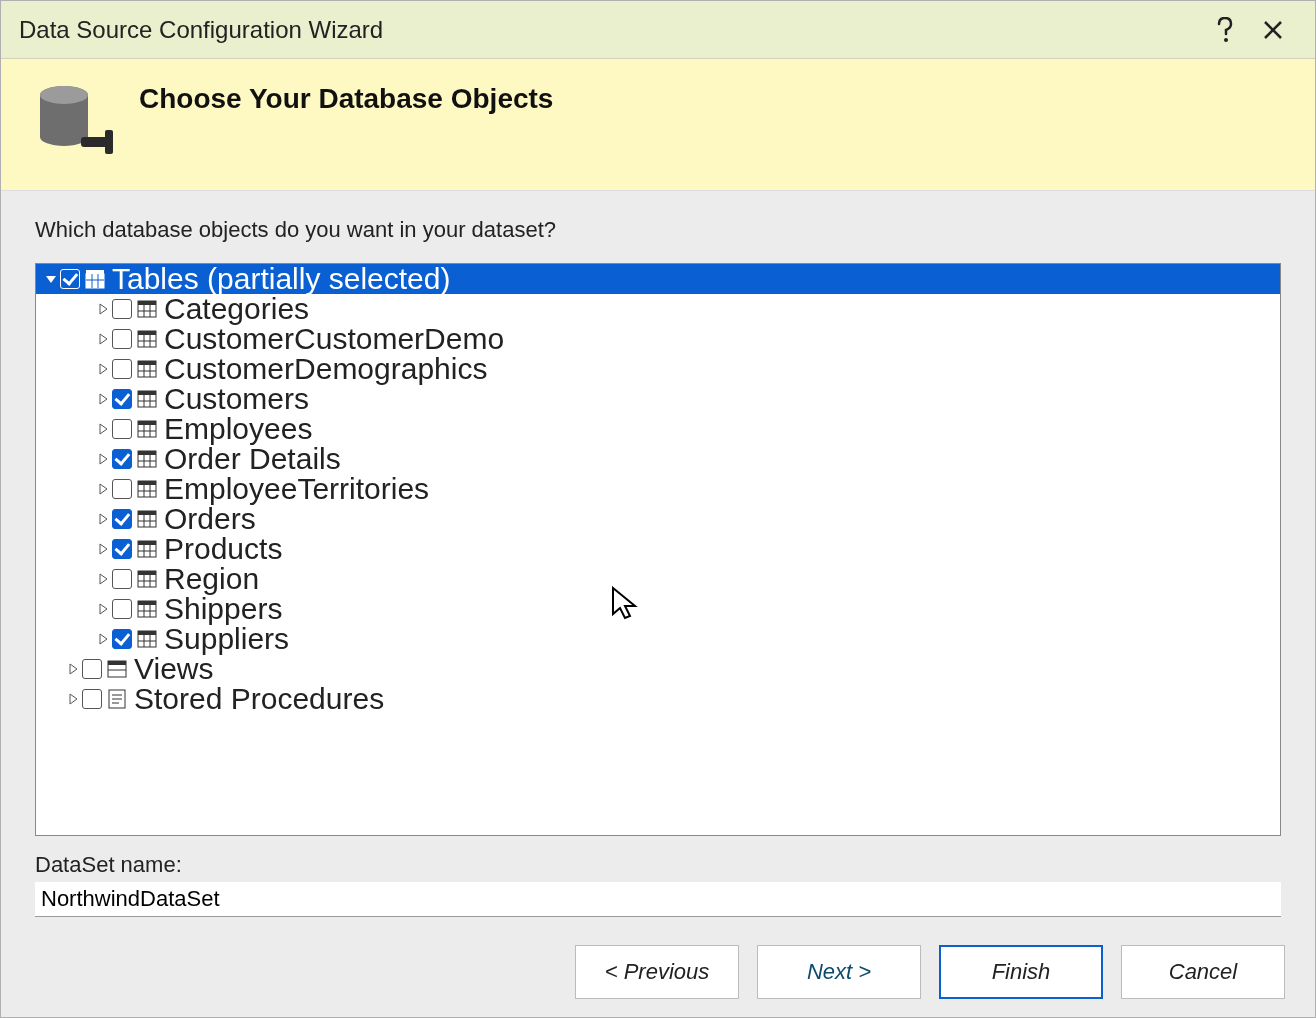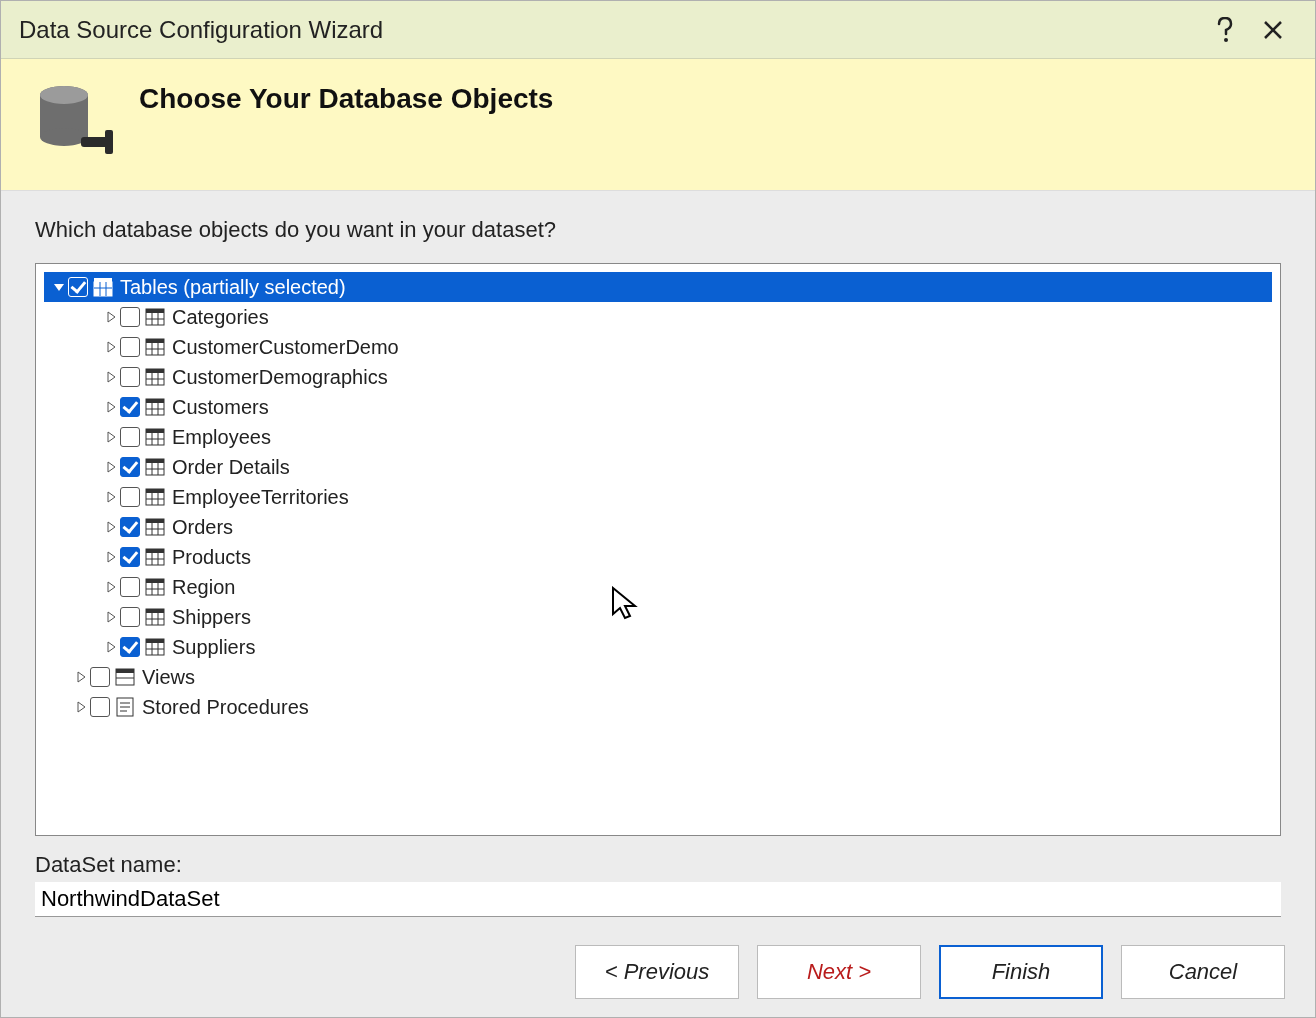--- a/index.html
+++ b/index.html
@@ -21,21 +21,21 @@
   }
   .header .stepicon { width:90px; height:90px; display:flex; align-items:center; justify-content:center; }
   .header h1 { font-size:28px; font-weight:700; margin:6px 0 0 20px; color:#111;}
   .body {
     flex:1; padding:26px 34px 10px 34px; display:flex; flex-direction:column; overflow:hidden;
   }
   .prompt { font-size:22px; color:#222; margin-bottom:20px;}
   .tree-wrap {
     flex:1; border:1px solid #888; background:#fff; overflow-y:scroll; position:relative;
   }
-  .tree { font-size:20px; color:#222; padding:8px; }
+  .tree { font-size:30px; color:#222; padding:0; }
   .node { display:flex; align-items:center; height:30px; white-space:nowrap; }
   .node.selected { background:#0a60d2; color:#fff; }
   .node .exp { width:14px; height:14px; display:inline-flex; align-items:center; justify-content:center; margin-right:2px; }
   .node .exp svg { display:block; }
   .chk {
     width:20px; height:20px; border:1.5px solid #555; border-radius:3px; display:inline-flex;
     align-items:center;justify-content:center; margin-right:4px; background:#fff;
   }
   .chk.checked { background:#0a60d2; border-color:#0a60d2; }
   .chk.checked::after { content:""; width:6px; height:11px; border:solid #fff; border-width:0 3px 3px 0; transform:rotate(40deg) translate(-1px,-1px);}
@@ -52,21 +52,21 @@
     width:100%; font-size:22px; padding:4px 6px; border:none; border-bottom:1px solid #999; background:#fff;
     outline:none;
   }
   .footer {
     height:90px; display:flex; align-items:center; justify-content:flex-end; padding:0 30px; gap:18px;font-style:italic;
   }
   .btn {
     min-width:164px; height:54px; font-size:22px; background:#fff; border:1px solid #bbb;
     display:flex; align-items:center; justify-content:center; color:#222;
   }
-  .btn.disabled { color:#b91c1c; }
+  .btn.disabled { color:#0c4a6e; }
   .btn.default { border:2px solid #0a60d2; }
   .cursor-pointer { position:absolute; left:610px; top:585px; pointer-events:none;}
   
   .tree-wrap::-webkit-scrollbar { width:22px; }
   .tree-wrap::-webkit-scrollbar-thumb { background:#9a9a9a; }
   .tree-wrap::-webkit-scrollbar-track { background:#f0f0f0; }
 </style>
 </head>
 <body>
 

